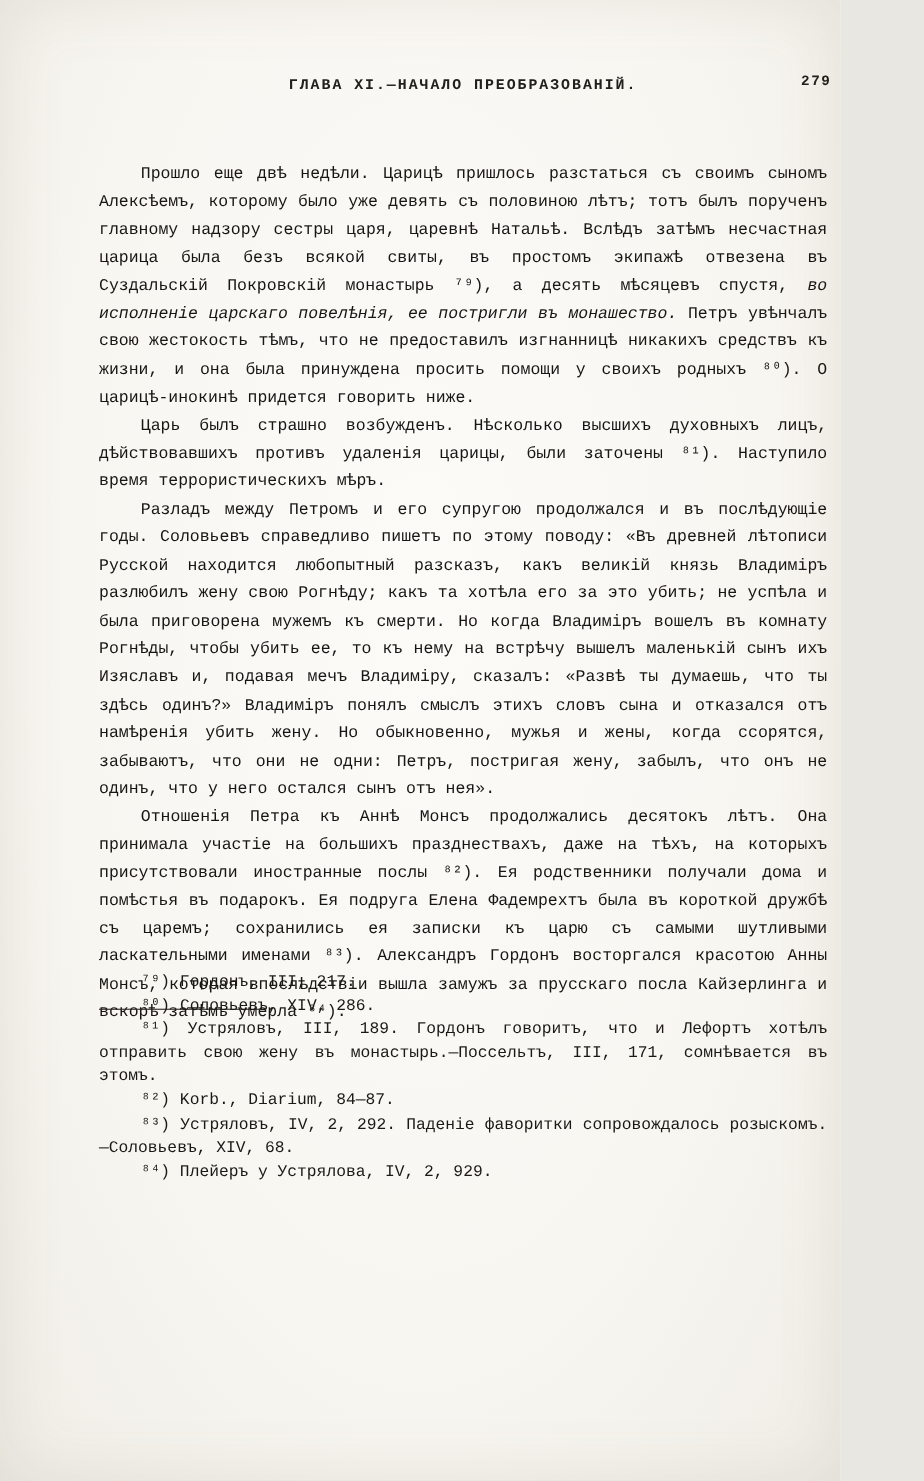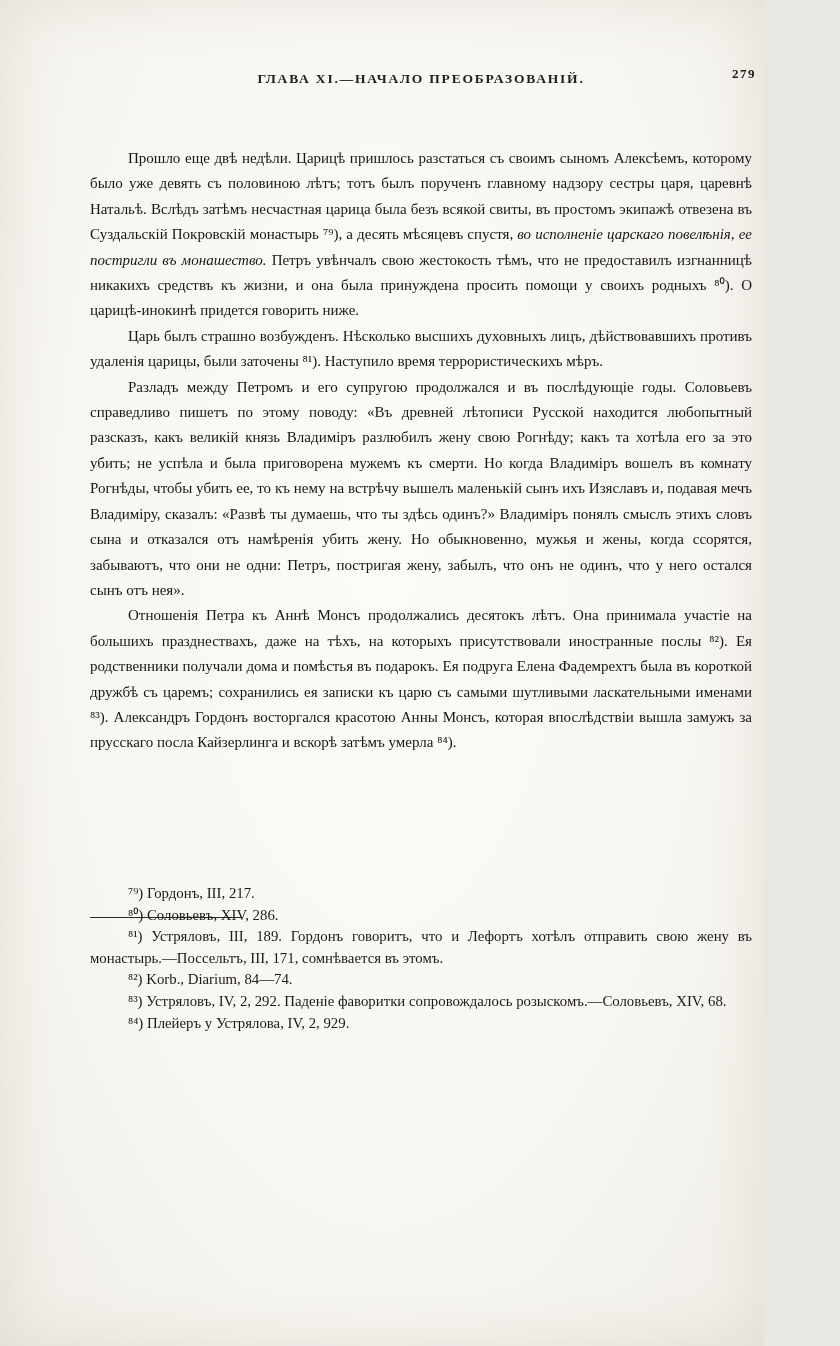--- a/index.html
+++ b/index.html
@@ -8,21 +8,21 @@
     background: #e9e7e2;
   }
   .page {
     position: relative;
     width: 764px;
     height: 1346px;
     margin: 0;
     background:
       radial-gradient(ellipse at 50% 40%, #fcfbf8 0%, #f8f6f1 60%, #efede6 100%);
     color: #1c1a18;
-    font-family: Liberation Serif, serif;
+    font-family: Liberation Mono, monospace;
     overflow: hidden;
     box-shadow: inset 0 0 60px rgba(120,110,90,0.12);
   }
   .running-head {
     position: absolute;
     top: 71px;
     left: 90px;
     width: 662px;
     text-align: center;
     font-size: 13.5px;
@@ -97,18 +97,18 @@
 
     <p>Отношенія Петра къ Аннѣ Монсъ продолжались десятокъ лѣтъ. Она принимала участіе на большихъ празднествахъ, даже на тѣхъ, на которыхъ присутствовали иностранные послы ⁸²). Ея родственники получали дома и помѣстья въ подарокъ. Ея подруга Елена Фадемрехтъ была въ короткой дружбѣ съ царемъ; сохранились ея записки къ царю съ самыми шутливыми ласкательными именами ⁸³). Александръ Гордонъ восторгался красотою Анны Монсъ, которая впослѣдствіи вышла замужъ за прусскаго посла Кайзерлинга и вскорѣ затѣмъ умерла ⁸⁴).</p>
   </main>
 
   <div class="footnote-rule"></div>
 
   <section class="footnotes">
     <p>⁷⁹) Гордонъ, III, 217.</p>
     <p>⁸⁰) Соловьевъ, XIV, 286.</p>
     <p>⁸¹) Устряловъ, III, 189. Гордонъ говоритъ, что и Лефортъ хотѣлъ отправить свою жену въ монастырь.—Поссельтъ, III, 171, сомнѣвается въ этомъ.</p>
-    <p>⁸²) Korb., Diarium, 84—74.</p>
+    <p>⁸²) Korb., Diarium, 84—87.</p>
     <p>⁸³) Устряловъ, IV, 2, 292. Паденіе фаворитки сопровождалось розыскомъ.—Соловьевъ, XIV, 68.</p>
     <p>⁸⁴) Плейеръ у Устрялова, IV, 2, 929.</p>
   </section>
 
 </div>
 
 </body></html>

